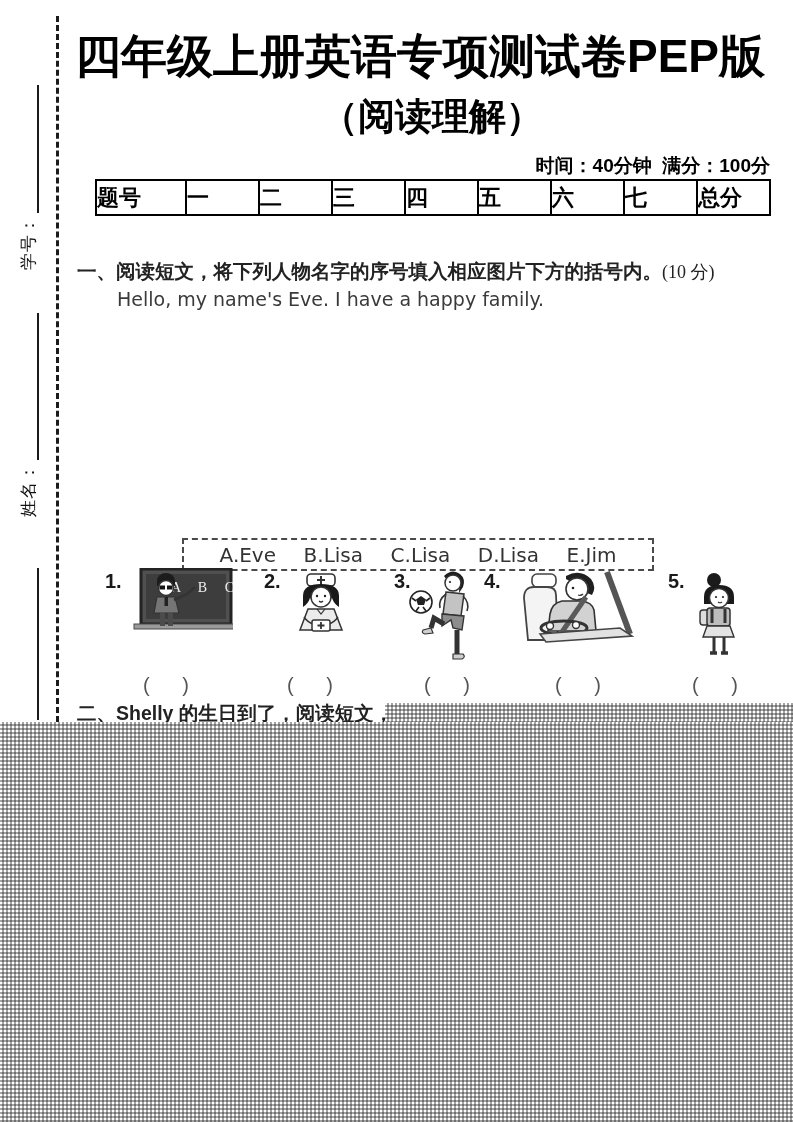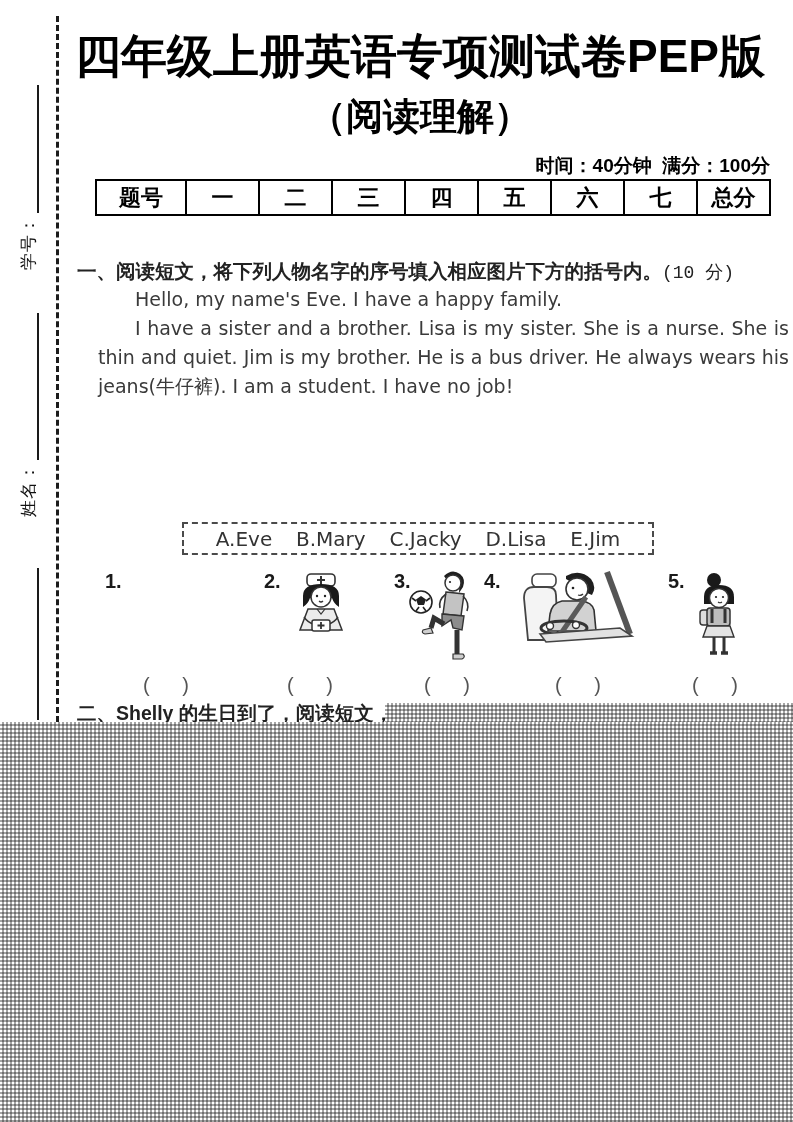--- a/index.html
+++ b/index.html
@@ -14,41 +14,41 @@
   #bl2{top:313px;height:147px;}
   #bl3{top:568px;height:152px;}
   .margin-label{position:absolute;left:-1px;width:60px;height:20px;line-height:20px;
     text-align:center;transform:rotate(-90deg);font-size:17px;color:#111;letter-spacing:1px;}
   #label-xuehao{top:233px;}
   #label-xingming{top:480px;}
 
   
   .title{position:absolute;left:70px;width:700px;top:26px;text-align:center;
          font-size:46px;font-weight:900;letter-spacing:0px;color:#000;}
-  .subtitle{position:absolute;left:70px;width:700px;top:92px;text-align:center;
+  .subtitle{position:absolute;left:82px;width:700px;top:92px;text-align:center;
             font-size:37px;font-weight:900;color:#000;}
   .meta{position:absolute;top:153px;right:23px;font-size:19px;font-weight:bold;
         color:#000;white-space:pre;}
 
   
   .score-table{position:absolute;left:95px;top:179px;border-collapse:collapse;table-layout:fixed;}
-  .score-table td{border:2.5px solid #000;height:33px;text-align:center;vertical-align:middle;
+  .score-table td{border:2.5px solid #000;height:33px;vertical-align:middle;
         font-size:22px;font-weight:bold;padding:0;color:#000;}
   .score-table td.head-cell{width:88px;}
   .score-table td.col-cell{width:71px;}
 
   
   .sec1-head{position:absolute;left:77px;top:258px;font-size:19.5px;font-weight:bold;
              color:#222;white-space:nowrap;}
-  .sec1-head .points{font-weight:normal;font-family:Liberation Mono, monospace;font-size:18px;}
+  .sec1-head .points{font-weight:normal;font-family:Liberation Serif, serif;font-size:18px;}
   .passage{position:absolute;left:80px;top:285px;width:691px;font-size:19px;line-height:29px;
-           color:#3a3a3a;text-align:justify;font-family:"DejaVu Sans",sans-serif;margin-left:18px;}
+           color:#3a3a3a;text-align:justify;font-family:"DejaVu Sans",sans-serif;}
   .passage p{margin:0;text-indent:37px;}
 
-  .options-box{position:absolute;left:182px;top:522px;width:452px;height:29px;
+  .options-box{position:absolute;left:182px;top:538px;width:452px;height:29px;
       border:2px dashed #4a4a4a;display:flex;align-items:center;justify-content:space-evenly;
       font-size:20px;color:#333;padding:0 8px;font-family:"DejaVu Sans",sans-serif;}
 
   .item{position:absolute;top:568px;}
   #item1{left:105px;} #item2{left:264px;} #item3{left:394px;} #item4{left:484px;} #item5{left:668px;}
   .item-number{position:absolute;left:0;top:2px;font-size:20px;font-weight:bold;color:#1a1a1a;}
   .item-figure{display:block;}
   #item1 .item-figure{margin-left:16px;}
   #item2 .item-figure{margin-left:26px;margin-top:4px;}
   #item3 .item-figure{margin-left:12px;}
@@ -101,33 +101,49 @@
       <td class="col-cell">七</td>
       <td class="col-cell">总分</td>
     </tr>
   </tbody>
     </table>
 
   <div class="sec1-head"><span>一、阅读短文，将下列人物名字的序号填入相应图片下方的括号内。</span><span class="points">(10 分)</span></div>
 
   <div class="passage">
     <p>Hello, my name's Eve. I have a happy family.</p>
-    <p>I have a sister and a brother. Lisa is my sister. She is a nurse. She is thin and quiet. Jim is my brother. He is a bus driver. He always wears his jeans(牛仔裤). I am a student. I have no job!</p>
   </div>
 
   <div class="options-box">
     <span>A.Eve</span>
-    <span>B.Mary</span>
-    <span>C.Jacky</span>
+    <span>B.Lisa</span>
+    <span>C.Lisa</span>
     <span>D.Lisa</span>
     <span>E.Jim</span>
   </div>
 
   <div class="item" id="item1">
     <span class="item-number">1.</span>
+    <span class="item-figure">
+      <svg width="112" height="74" viewBox="0 0 112 74">
+        <rect x="20" y="1" width="90" height="55" fill="#505050" stroke="#232323" stroke-width="3"></rect>
+        <rect x="25" y="6" width="80" height="45" fill="#3d3d3d"></rect>
+        <text x="50" y="24" fill="#eeeeee" font-size="14" letter-spacing="7" font-family="Liberation Serif, serif">A B C</text>
+        <rect x="13" y="56" width="102" height="5" fill="#9a9a9a" stroke="#4a4a4a" stroke-width="1"></rect>
+        <path d="M36 13 a9 8 0 0 1 18 0 l0 5 -18 0 z" fill="#1c1c1c"></path>
+        <circle cx="45" cy="20" r="7.5" fill="#ffffff" stroke="#333333" stroke-width="1.4"></circle>
+        <rect x="38.5" y="17.5" width="5.5" height="4" fill="#151515"></rect>
+        <rect x="46" y="17.5" width="5.5" height="4" fill="#151515"></rect>
+        <path d="M36 29 L54 29 L58 45 L33 45 Z" fill="#757575" stroke="#333" stroke-width="1.2"></path>
+        <rect x="43.5" y="29" width="3.5" height="9" fill="#222222"></rect>
+        <path d="M53 32 L66 26 L74 19" fill="none" stroke="#333" stroke-width="2.5"></path>
+        <rect x="39" y="45" width="5" height="13" fill="#4c4c4c"></rect>
+        <rect x="47" y="45" width="5" height="13" fill="#4c4c4c"></rect>
+      </svg>
+    </span>
   </div>
 
   <div class="item" id="item2">
     <span class="item-number">2.</span>
     <span class="item-figure">
       <svg width="62" height="76" viewBox="0 0 62 76">
         <rect x="17" y="2" width="28" height="12" rx="4" fill="#ffffff" stroke="#333" stroke-width="1.6"></rect>
         <path d="M31 4 l0 8 M27 8 l8 0" stroke="#333" stroke-width="2"></path>
         <path d="M13 24 q0 -12 18 -12 q18 0 18 12 l0 11 q-5 -3 -7 -9 q-10 4 -22 0 q-2 6 -7 9 z" fill="#1a1a1a"></path>
         <circle cx="31" cy="25" r="10" fill="#ffffff" stroke="#333" stroke-width="1.5"></circle>

